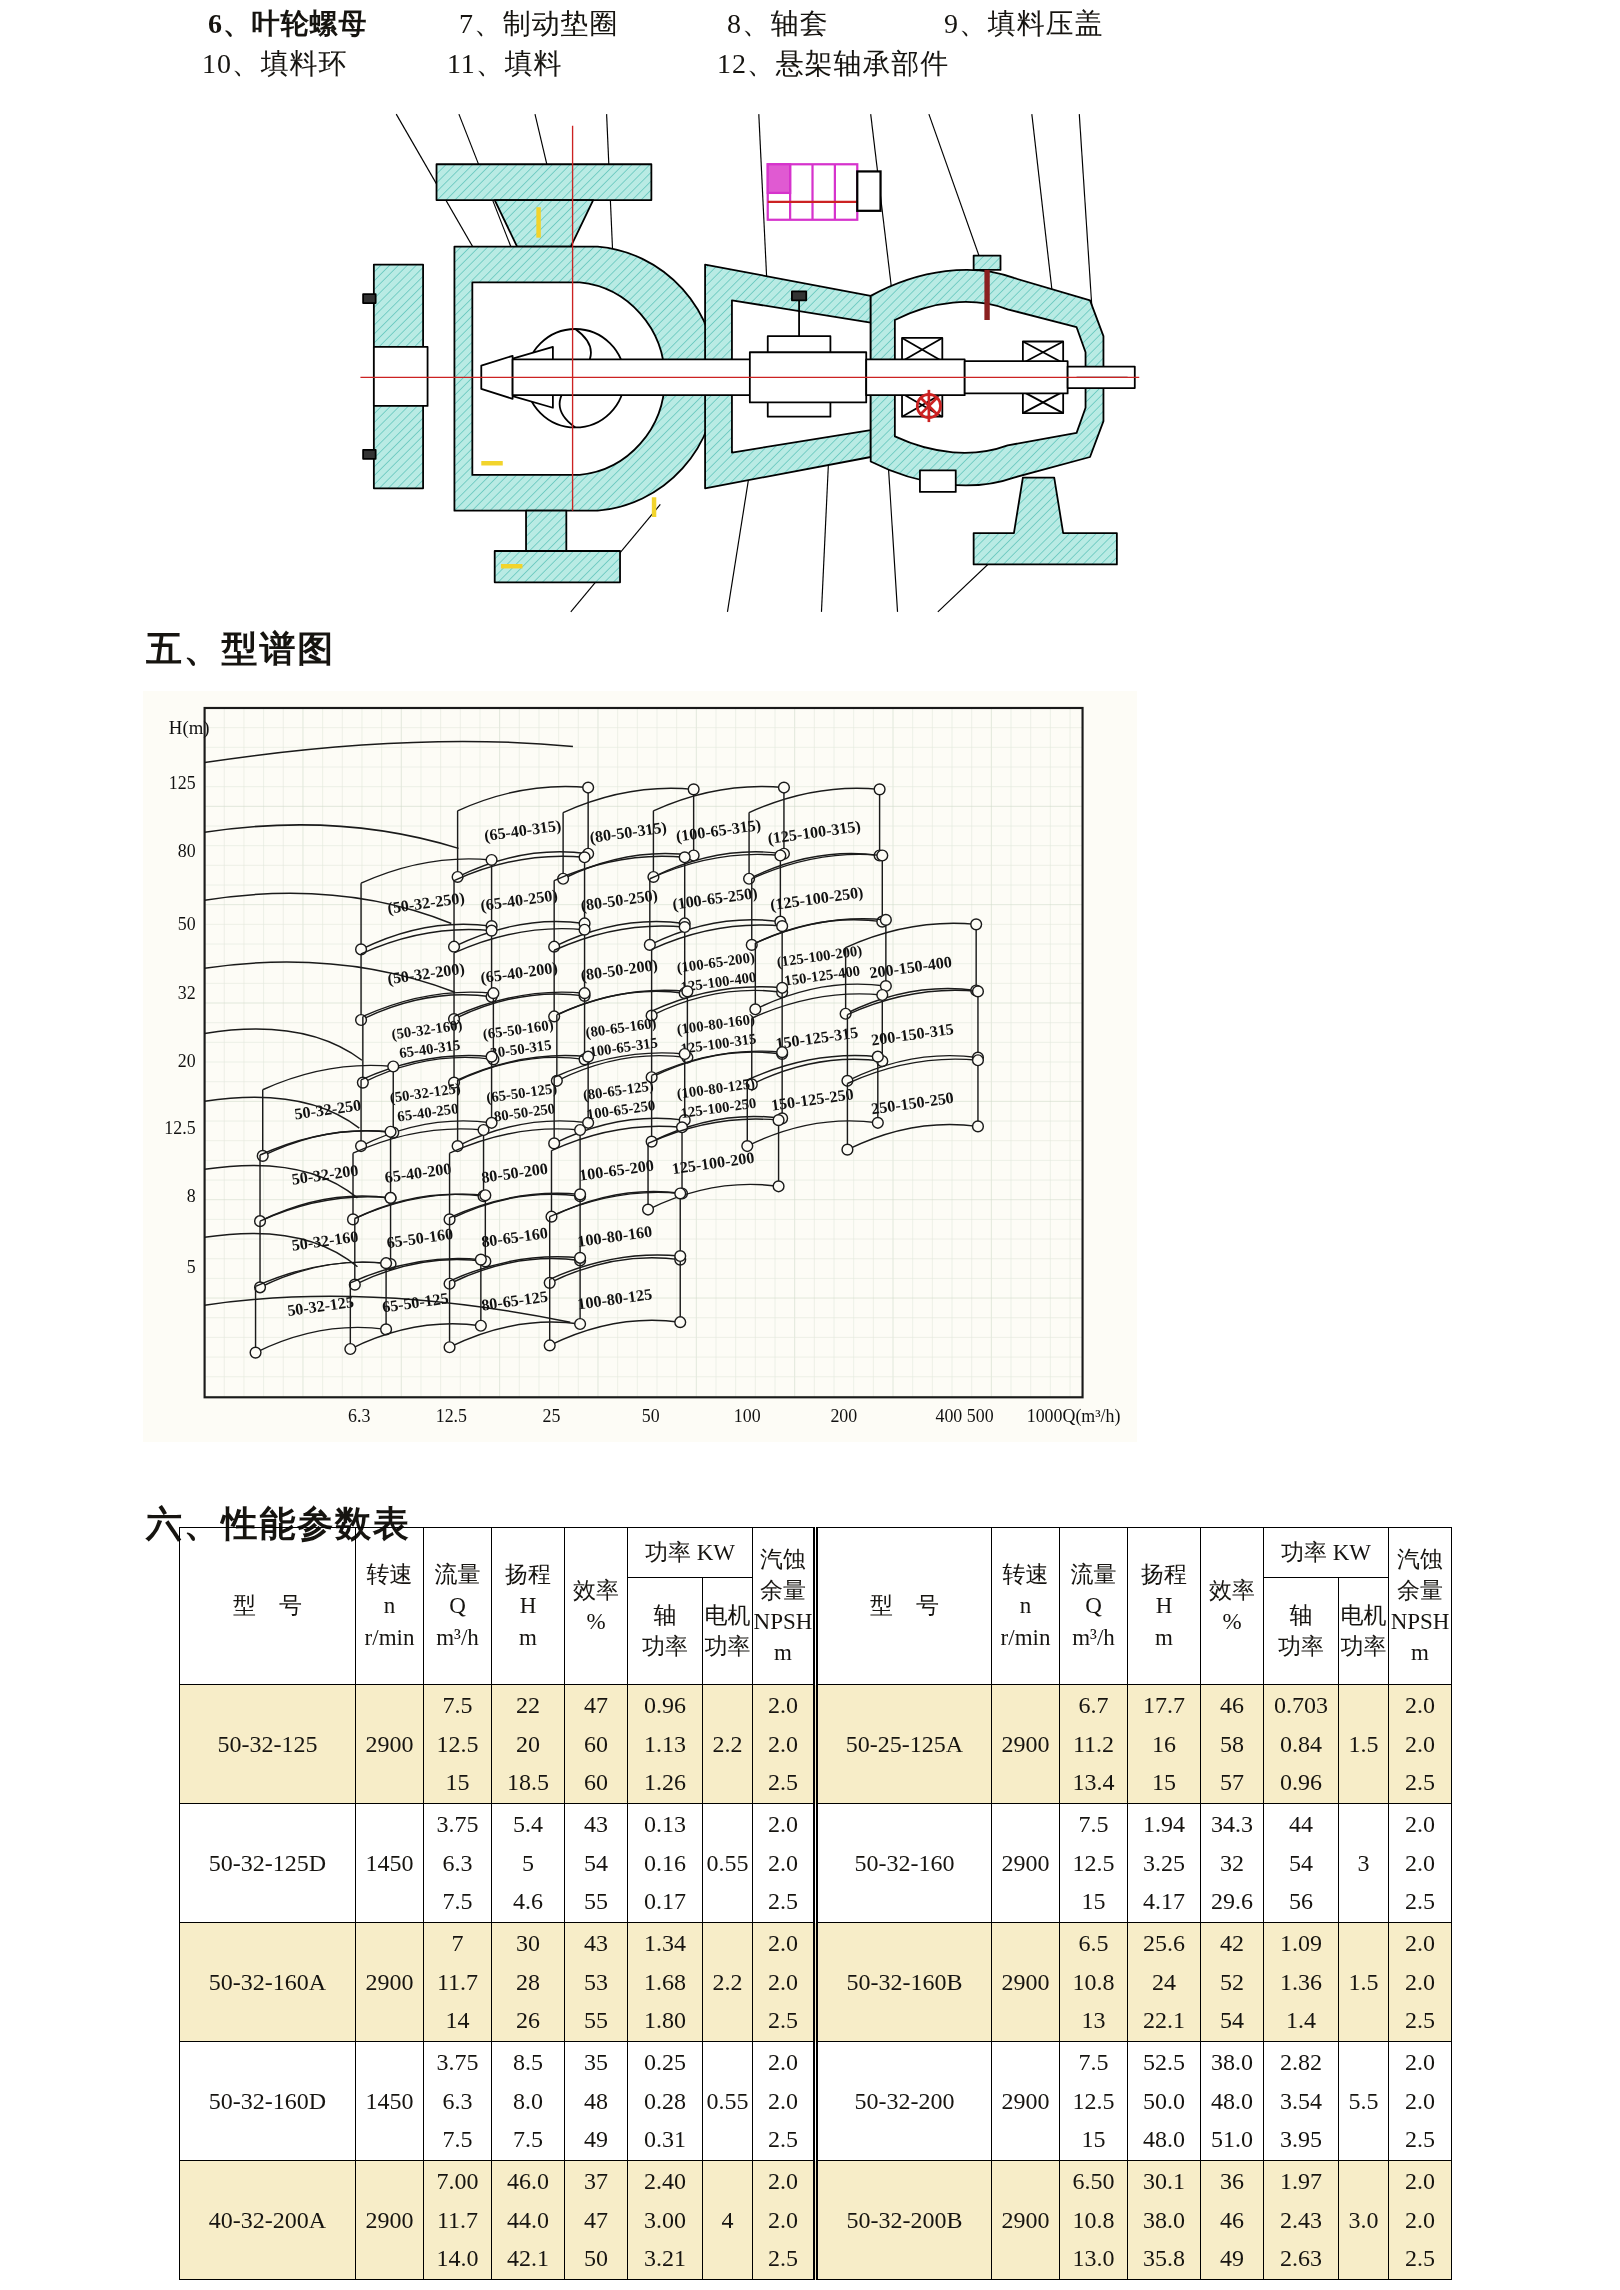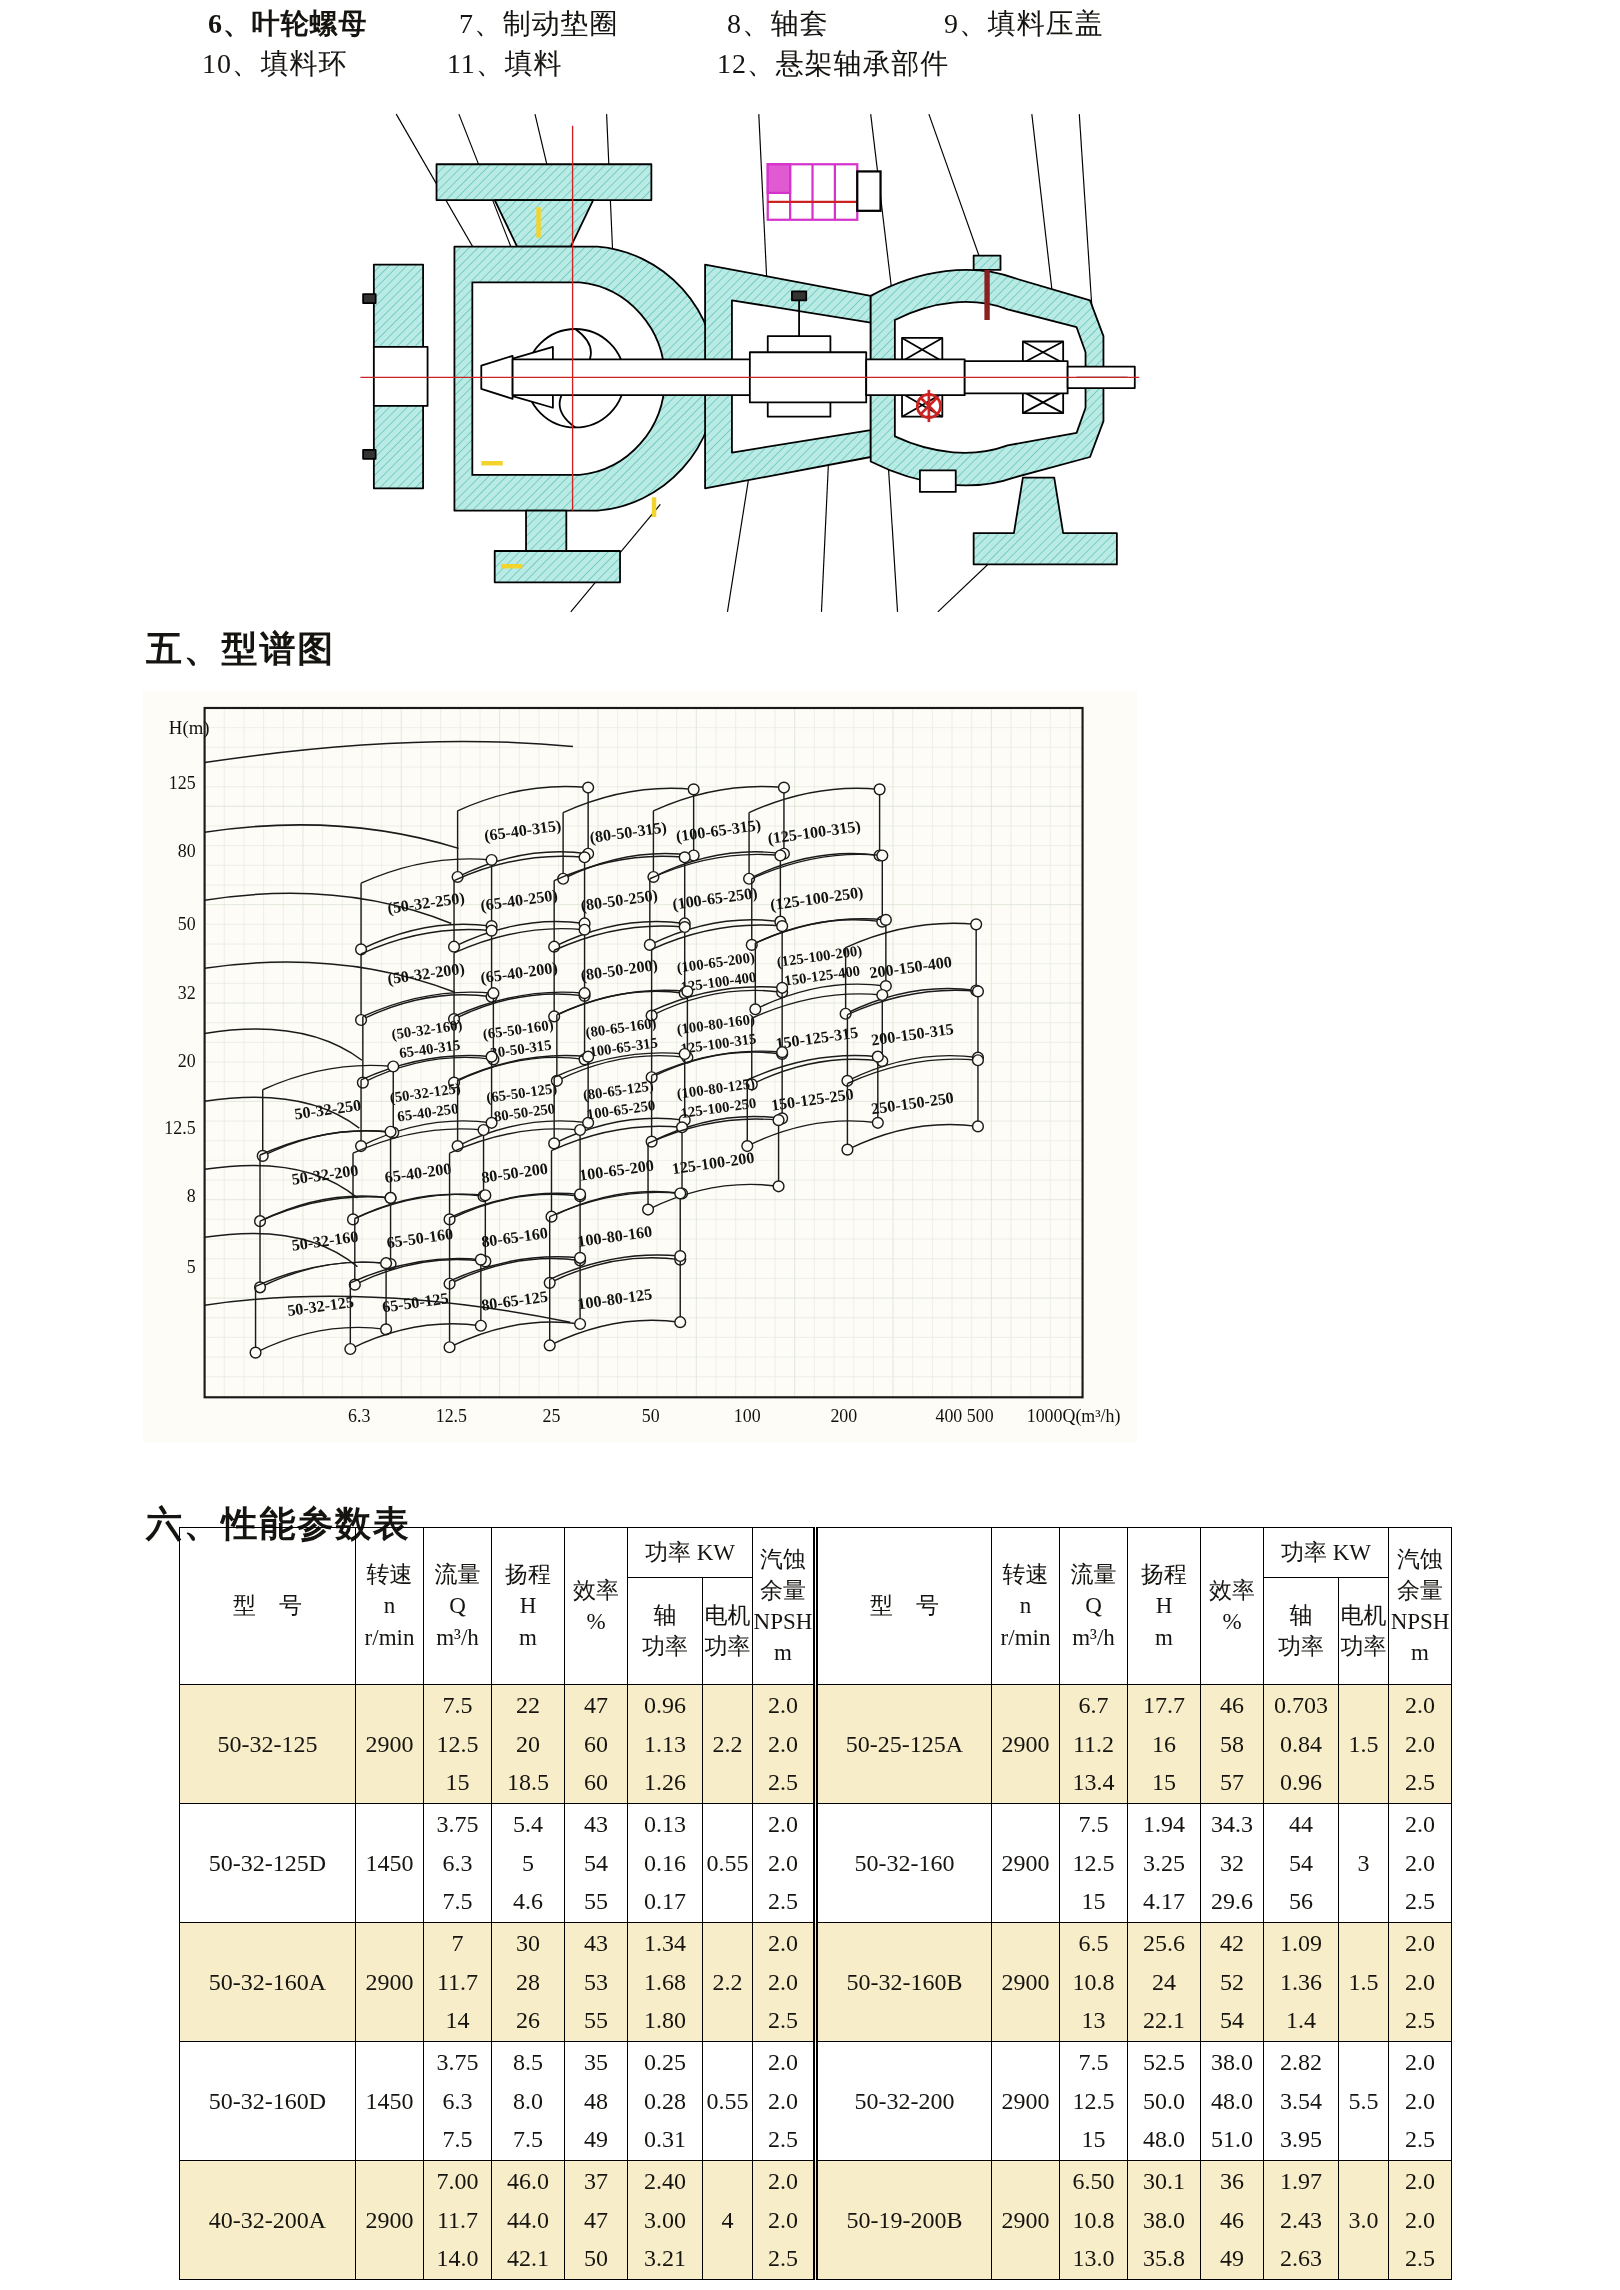--- a/index.html
+++ b/index.html
@@ -902,21 +902,21 @@
         <td class="vals">37
 47
 50</td>
         <td class="vals">2.40
 3.00
 3.21</td>
         <td>4</td>
         <td class="vals">2.0
 2.0
 2.5</td>
-        <td class="half-split">50-19-200B</td>
+        <td class="half-split">50-32-200B</td>
         <td>2900</td>
         <td class="vals">6.50
 10.8
 13.0</td>
         <td class="vals">30.1
 38.0
 35.8</td>
         <td class="vals">36
 46
 49</td>

